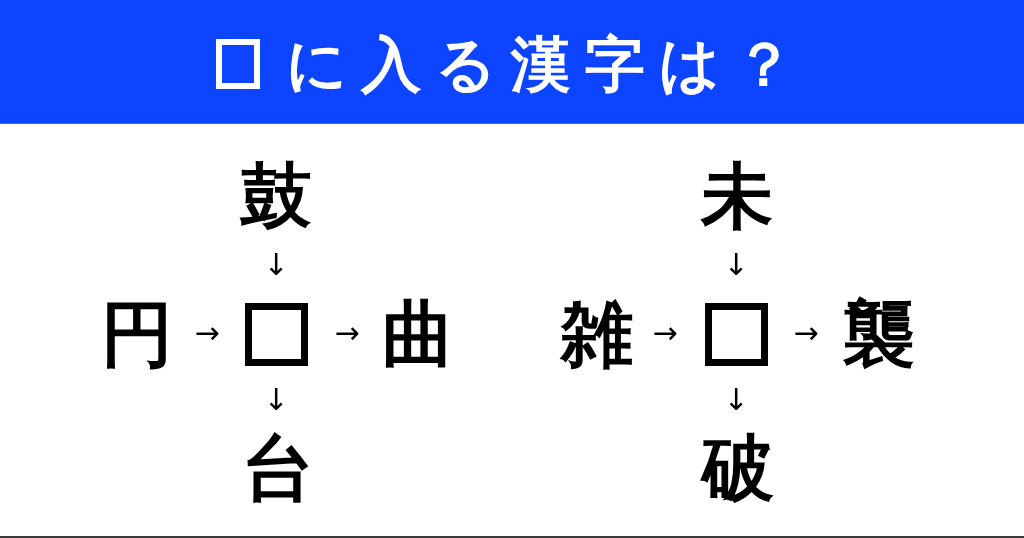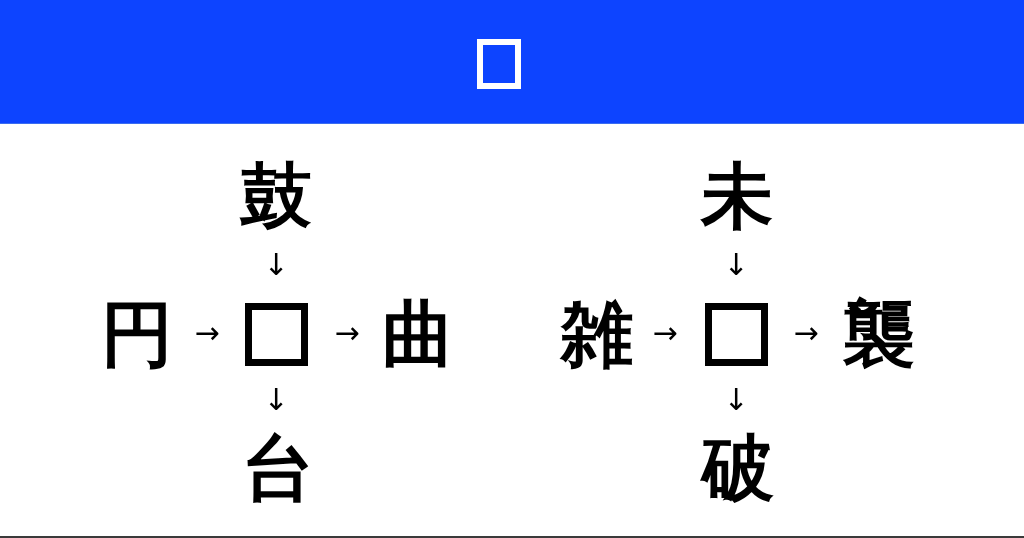--- a/index.html
+++ b/index.html
@@ -83,20 +83,21 @@
       height: 2px;
       background: #3a3a3a;
     }
   </style>
 </head>
 <body>
 
 <div class="header">
   <div class="header-title">
     <span class="title-box"></span>
+    <span>に入る漢字は？</span>
   </div>
 </div>
 
 <div class="puzzle" style="left:0;">
   <div class="kanji" style="left:234px; top:160px;">鼓</div>
   <div class="arrow" style="left:256px; top:250px;">↓</div>
 
   <div class="kanji" style="left:95px; top:298px;">円</div>
   <div class="arrow" style="left:187px; top:318px;">→</div>
 

